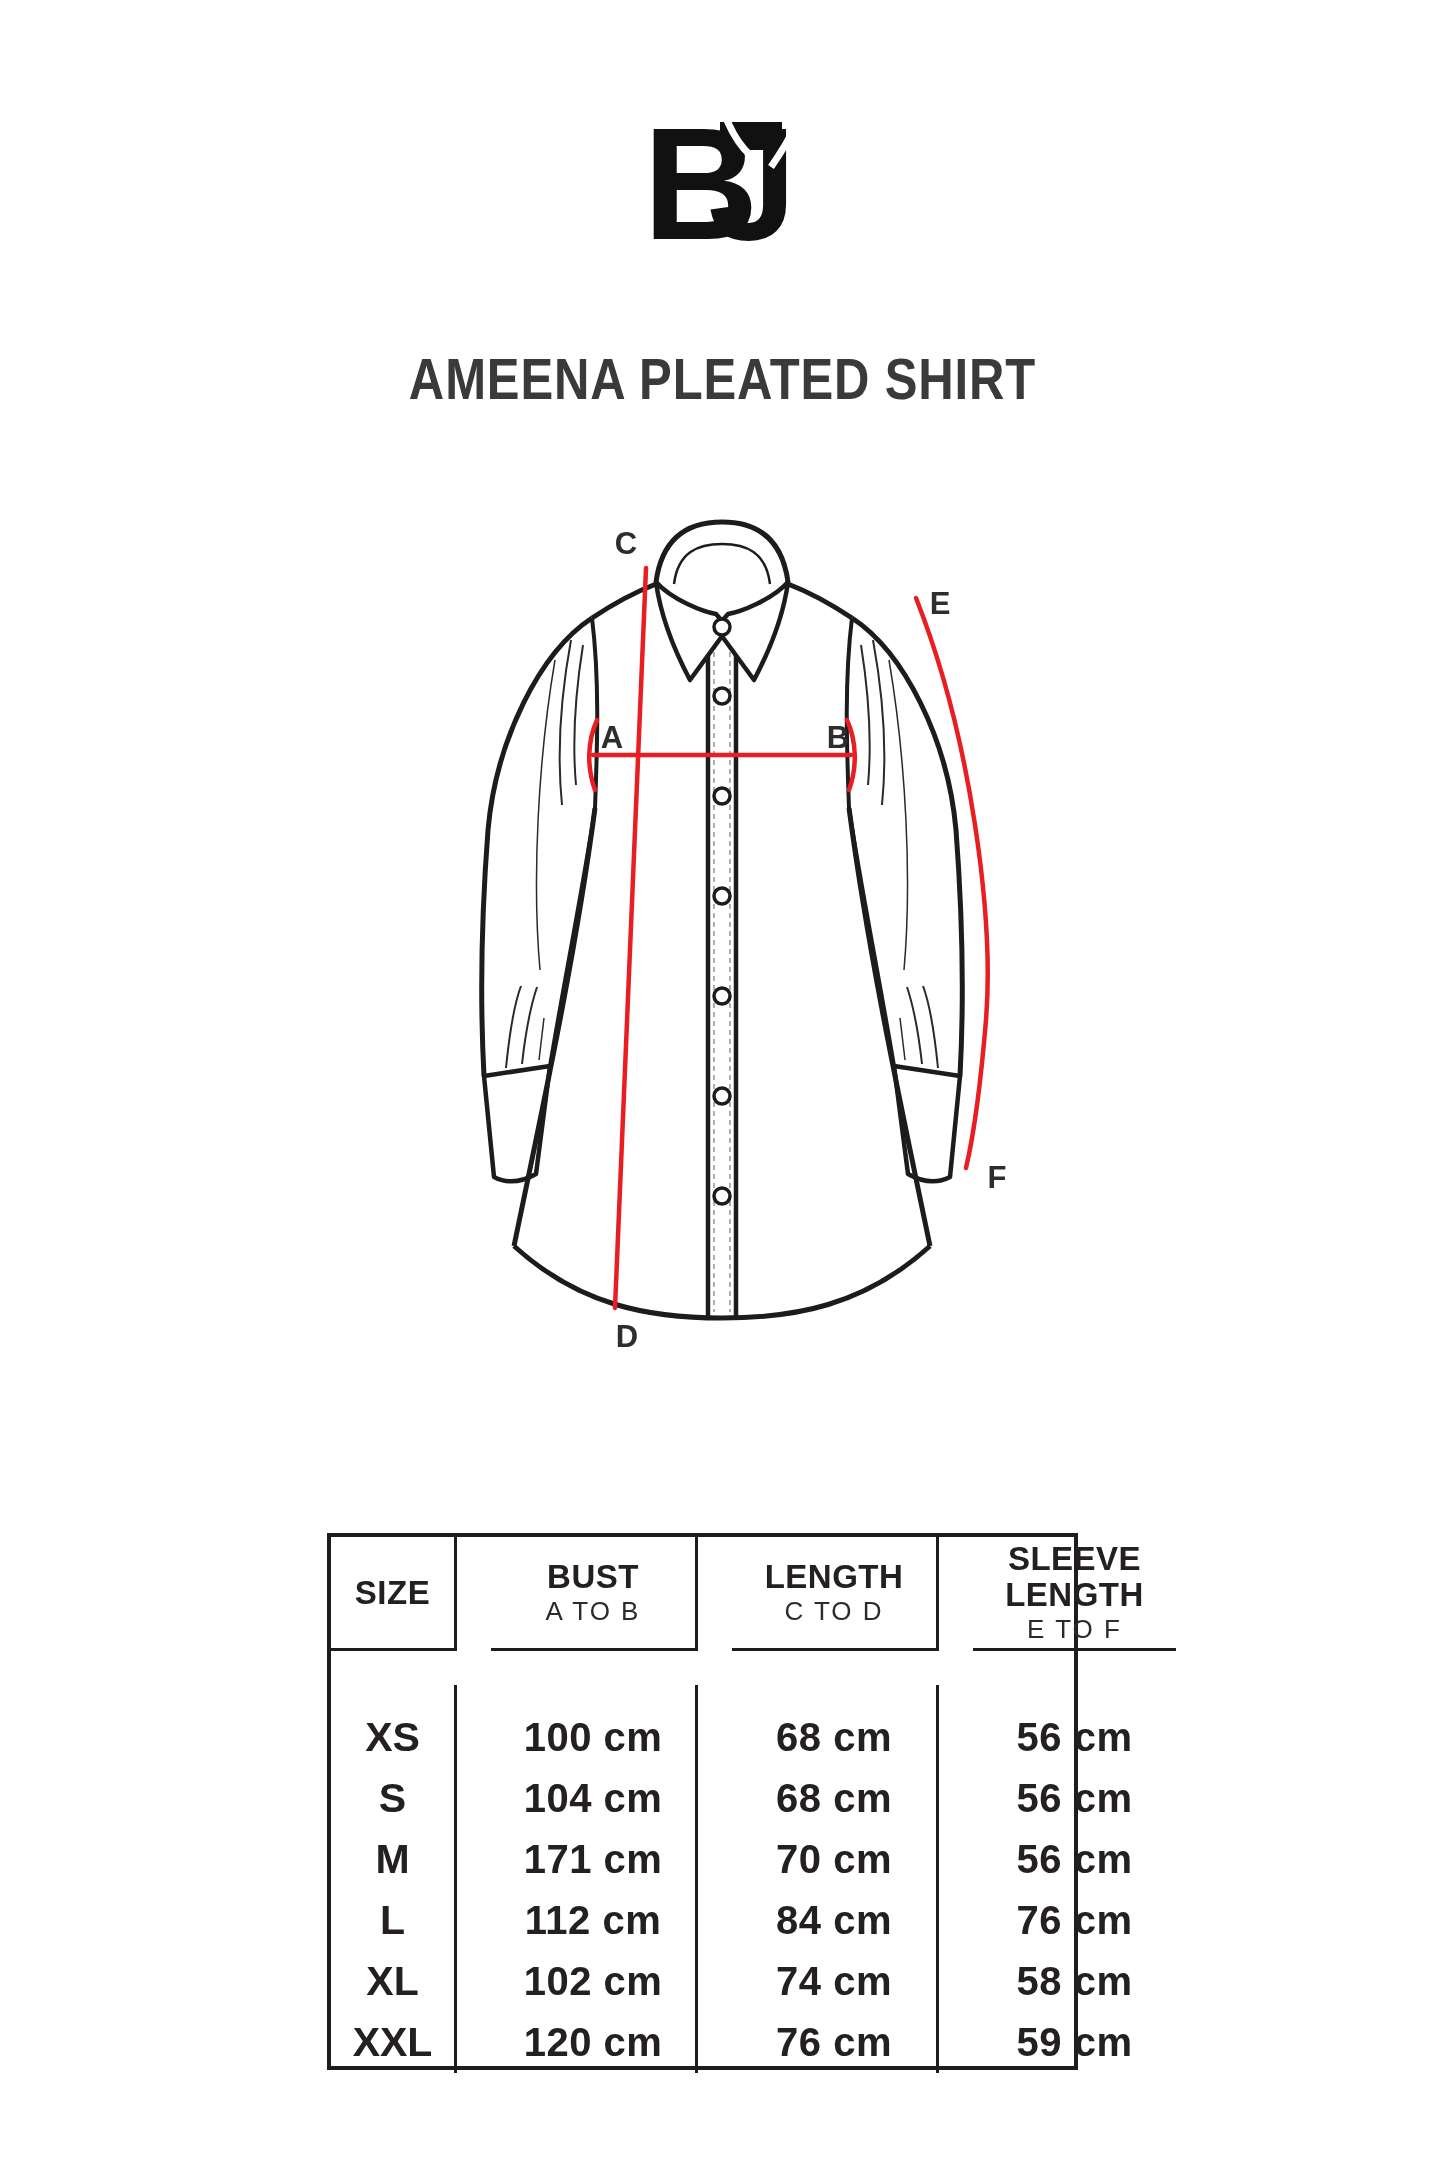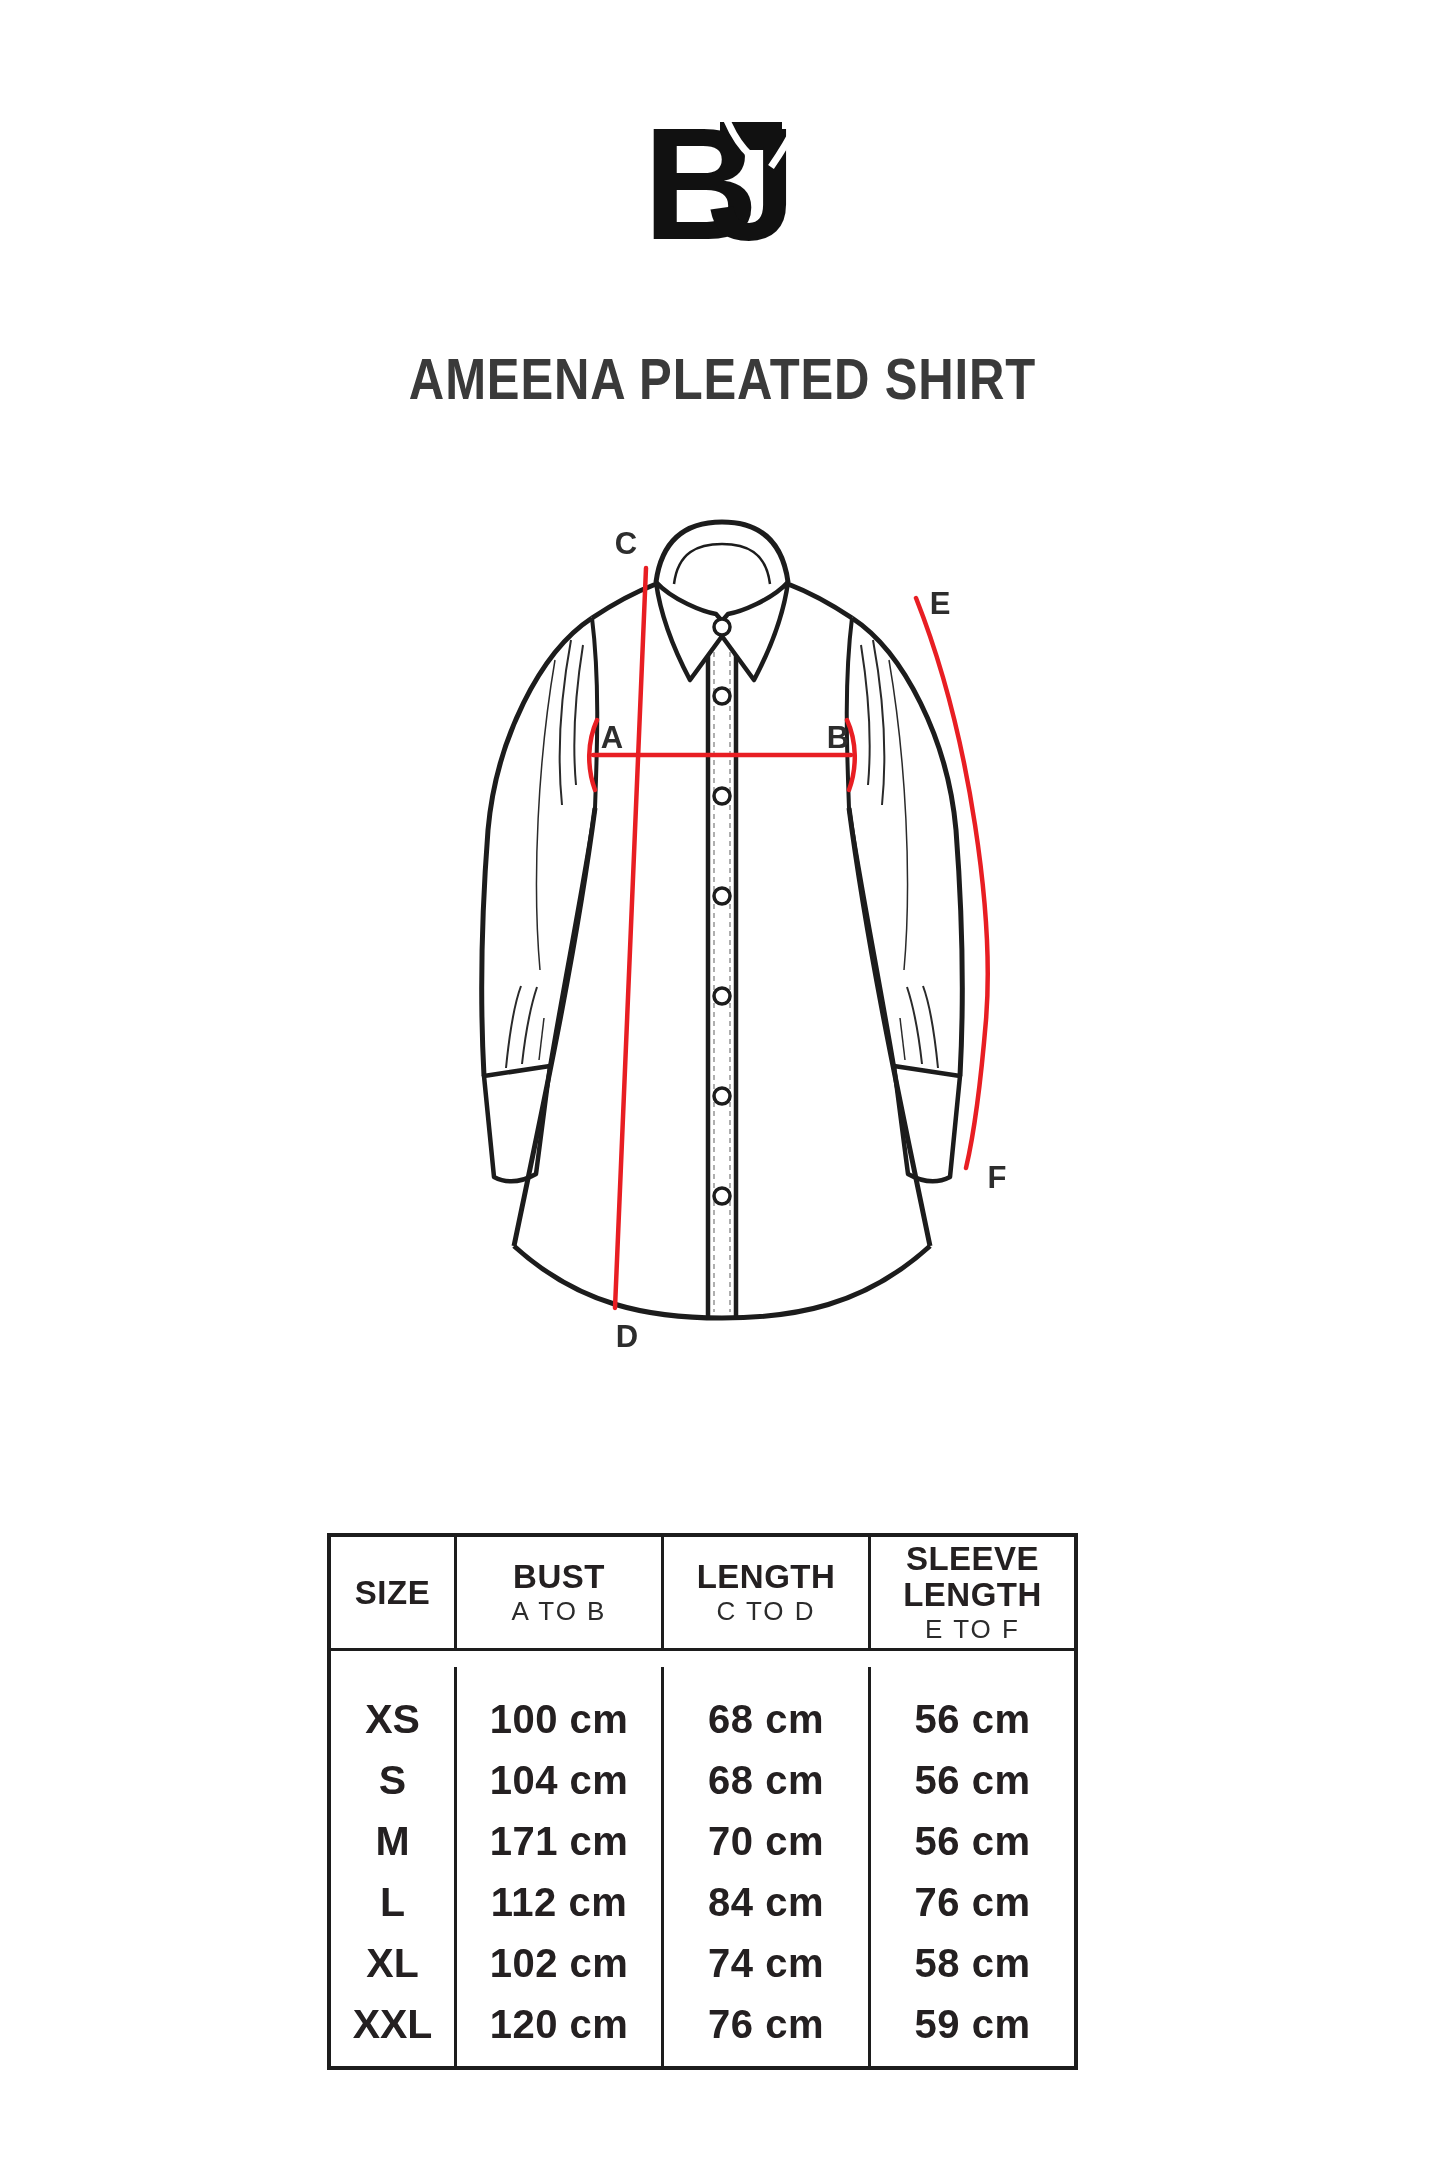--- a/index.html
+++ b/index.html
@@ -22,31 +22,32 @@
   .thin{stroke:#2a2a2a;fill:none;}
   .stitch{stroke:#9b9b9b;fill:none;stroke-dasharray:5 4;}
   .red{stroke:#e81e23;fill:none;stroke-linecap:round;}
   .mlabel{font-family:"Liberation Sans",sans-serif;font-size:31px;font-weight:700;fill:#2d2d2d;}
   
   #size-table{
     position:absolute;left:327px;top:1533px;width:751px;height:537px;
     border:4px solid #1d1d1d;box-sizing:border-box;background:#fff;
     display:grid;grid-template-columns:126px 207px 207px 203px;grid-template-rows:114px 1fr;
     color:#242021;
+    gap:34px;
   }
   .hcell{
     border-right:3px solid #1d1d1d;border-bottom:3px solid #1d1d1d;
     display:flex;flex-direction:column;align-items:center;justify-content:center;
     text-align:center;
   }
   .hcell.last,.bcell.last{border-right:none;}
   .hmain{font-size:33px;font-weight:700;letter-spacing:0.5px;line-height:36px;max-width:160px;}
   .hsub{font-size:26px;font-weight:400;letter-spacing:2px;line-height:32px;color:#2b2b2b;}
   .bcell{
-    border-right:3px solid #1d1d1d;padding-top:22px;text-align:center;margin-top:16px;
+    border-right:3px solid #1d1d1d;padding-top:22px;text-align:center;
   }
   .bval{height:61px;line-height:61px;font-size:40px;font-weight:700;letter-spacing:0.5px;}
   .bcell.sizes .bval{font-size:41px;letter-spacing:0;}
 </style>
 </head>
 <body>
 
 <div id="canvas">
 
   <svg id="logo" viewBox="0 0 152 124">

